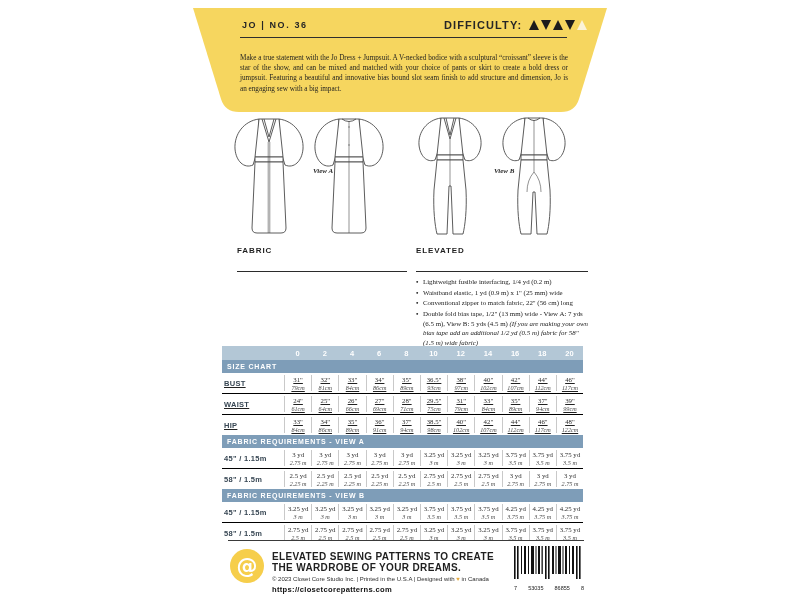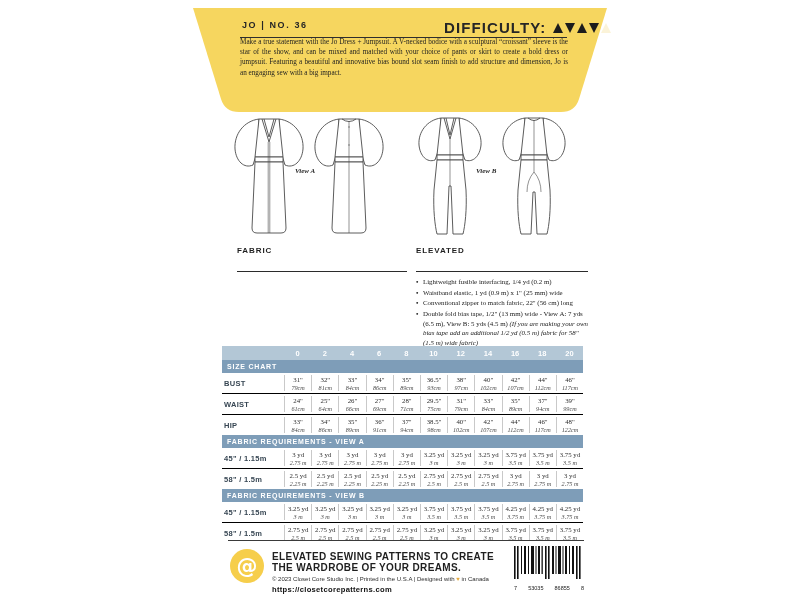--- a/index.html
+++ b/index.html
@@ -4,34 +4,34 @@
 <style>
   html,body{margin:0;padding:0;background:#ffffff;}
   .sheet{position:relative;width:700px;height:600px;background:#fff;overflow:hidden;
          font-family:"Liberation Sans",sans-serif;color:#222;}
   .abs{position:absolute;}
 
   
   .banner-svg{position:absolute;left:190px;top:8px;}
   .jo-title{left:242px;top:20px;font-size:9px;font-weight:bold;letter-spacing:1.6px;color:#262626;}
   .difficulty{left:444px;top:19px;display:flex;align-items:center;gap:7px;}
-  .diff-label{font-size:15px;font-weight:bold;letter-spacing:1.1px;color:#262626;}
+  .diff-label{font-size:11px;font-weight:bold;letter-spacing:1.1px;color:#262626;}
   .tris{display:flex;align-items:center;gap:2px;}
   .tri{width:0;height:0;border-left:5px solid transparent;border-right:5px solid transparent;}
   .tri-up{border-bottom:10px solid #1c1c1c;}
   .tri-down{border-top:10px solid #1c1c1c;}
   .tri-up.tri-light{border-bottom-color:#FBF3D8;}
   .banner-rule{left:240px;top:37px;width:327px;height:1px;background:#2e2e2e;}
-  .intro{left:240px;top:37px;width:328px;font:7.2px/1.42 "Liberation Serif",serif;
+  .intro{left:240px;top:53px;width:328px;font:7.2px/1.42 "Liberation Serif",serif;
          text-align:justify;color:#1f1f1f;}
 
   
   .fig{position:absolute;}
   .fig svg{display:block;}
-  .view-label{position:absolute;font:italic bold 7px "Liberation Serif",serif;color:#2a2a2a;z-index:3;}
+  .view-label{position:absolute;font:italic bold 7px "Liberation Serif",serif;color:#2a2a2a;z-index:3;margin-left:18px;}
 
   
   .col{position:absolute;top:246px;}
   .col-fabric{left:237px;width:170px;}
   .col-supplies{left:416px;width:172px;}
   .col-heading{font-size:8px;font-weight:bold;letter-spacing:0.9px;color:#1f1f1f;
                padding-bottom:16px;border-bottom:1px solid #2b2b2b;}
   .fabric-text{margin-top:5px;font:7px/1.45 "Liberation Serif",serif;color:#222;}
   .supplies-list{margin:5px 0 0 0;padding:0;list-style:none;}
   .supplies-list li{font:6.9px/1.4 "Liberation Serif",serif;color:#222;
@@ -41,21 +41,21 @@
 
   
   .table-block{position:absolute;left:222px;top:346px;width:361px;}
   .sizes-row{display:flex;align-items:center;height:14px;background:#B3C7D6;}
   .spacer{width:62px;}
   .size-cell{flex:1;text-align:center;color:#fff;font-size:7.5px;font-weight:bold;}
   .bar{display:flex;align-items:center;height:13px;background:#7E9DB8;color:#fff;
        font-size:7px;font-weight:bold;letter-spacing:0.8px;padding-left:5px;box-sizing:border-box;}
   .t-row{display:flex;align-items:stretch;background:#fff;}
   .rows-group .t-row + .t-row{border-top:1px solid #000000;}
-  .sc-row{height:20px;}
+  .sc-row{height:20px;text-decoration:underline;}
   .fr-row{height:20px;}
   .row-label{width:62px;display:flex;align-items:center;font-size:7.5px;font-weight:bold;
              color:#374653;letter-spacing:0.3px;box-sizing:border-box;padding-left:2px;}
   .row-cells{flex:1;display:flex;}
   .val-cell{flex:1;display:flex;flex-direction:column;justify-content:center;text-align:center;
             border-left:1px solid #c9c9c9;margin:2px 0;}
   .v-top{font:6.8px/8px "Liberation Serif",serif;color:#2d2d2d;}
   .v-bot{font:italic 6.2px/7px "Liberation Serif",serif;color:#4a4a4a;}
 
   

